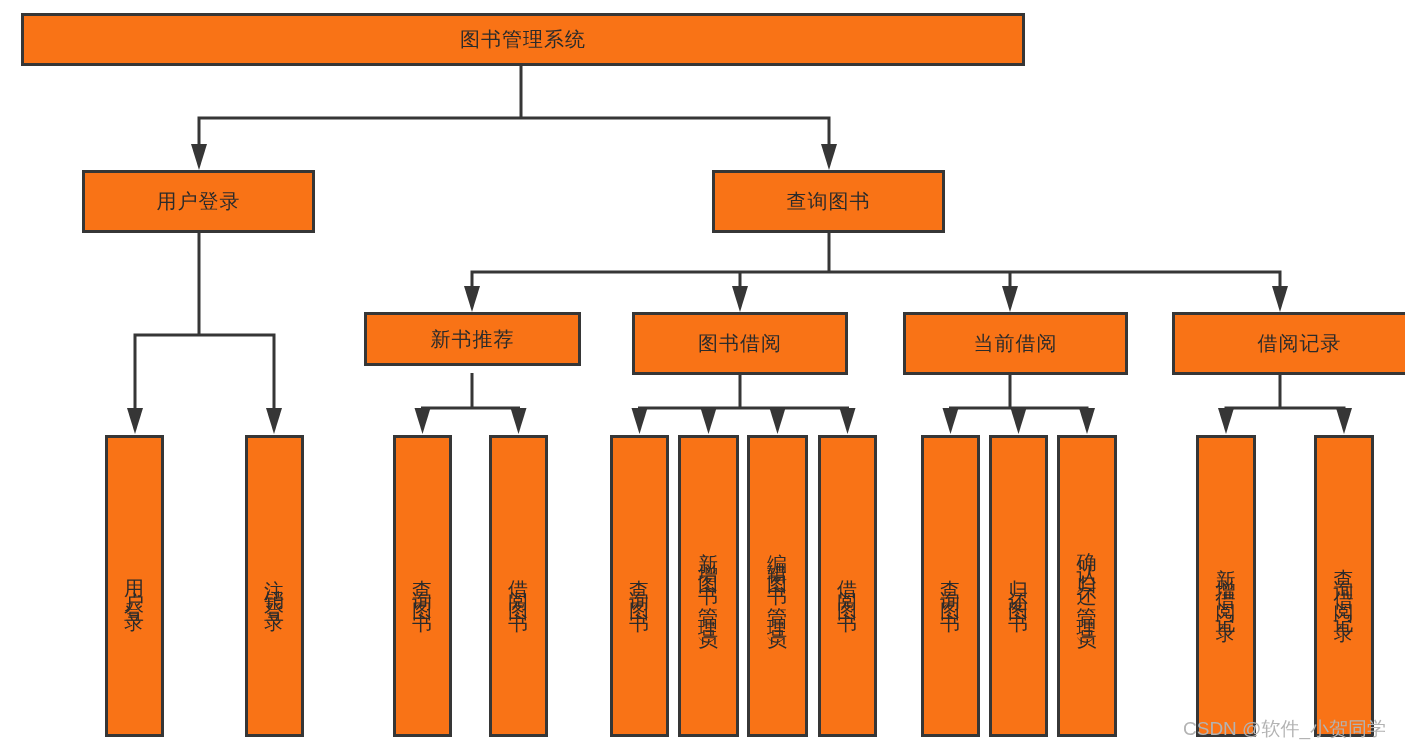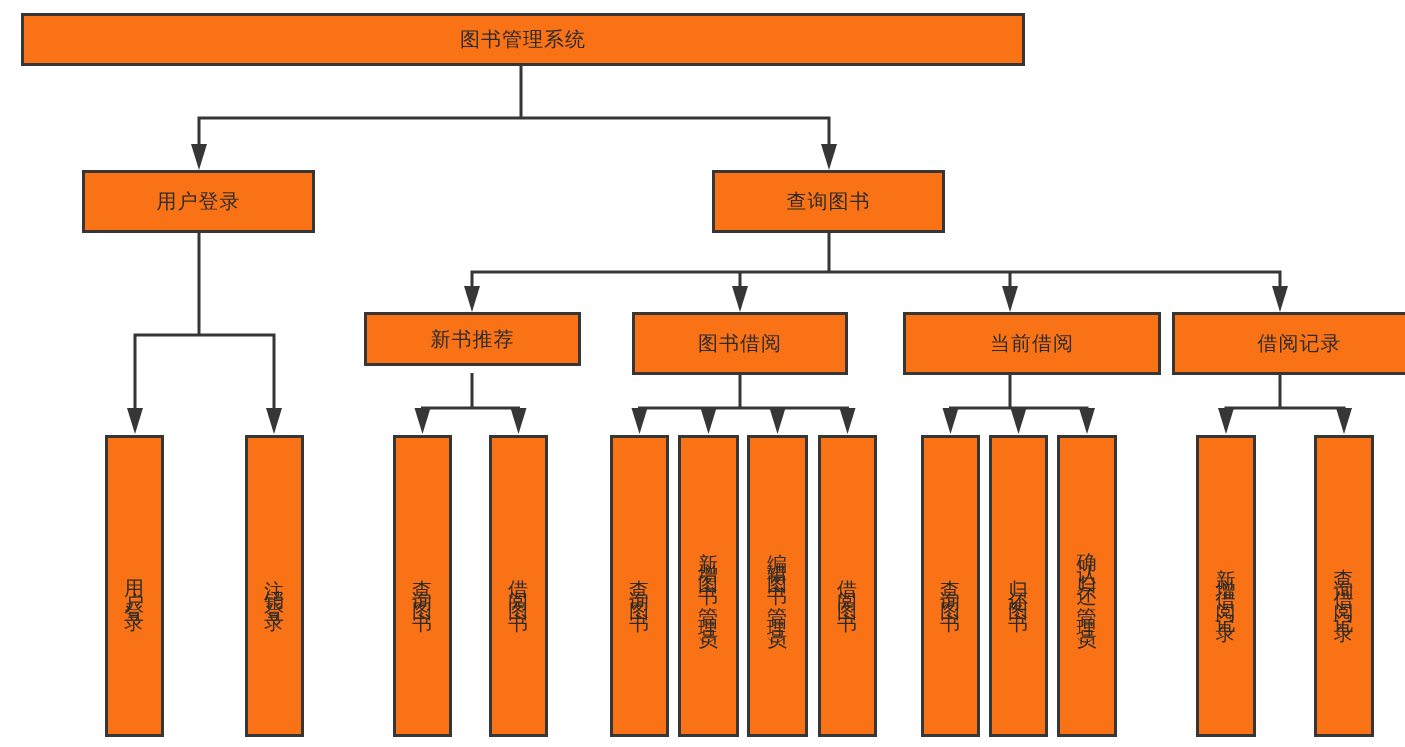--- a/index.html
+++ b/index.html
@@ -107,21 +107,21 @@
   <div class="node hbox" style="left:712px; top:170px; width:233px; height:63px;">
     <span class="label">查询图书</span>
   </div>
 
   <div class="node hbox" style="left:364px; top:312px; width:217px; height:54px;">
     <span class="label">新书推荐</span>
   </div>
   <div class="node hbox" style="left:632px; top:312px; width:216px; height:63px;">
     <span class="label">图书借阅</span>
   </div>
-  <div class="node hbox" style="left:903px; top:312px; width:258px; height:63px;">
+  <div class="node hbox" style="left:903px; top:312px; width:225px; height:63px;">
     <span class="label">当前借阅</span>
   </div>
   <div class="node hbox" style="left:1172px; top:312px; width:255px; height:63px;">
     <span class="label">借阅记录</span>
   </div>
 
   <div class="node vbox" style="left:105px; top:435px; width:59px; height:302px;">
     <span class="label">用户登录</span>
   </div>
   <div class="node vbox" style="left:245px; top:435px; width:59px; height:302px;">
@@ -154,14 +154,15 @@
   <div class="node vbox" style="left:1057px; top:435px; width:60px; height:302px;">
     <span class="label">确认归还（管理员）</span>
   </div>
   <div class="node vbox" style="left:1196px; top:435px; width:60px; height:302px;">
     <span class="label">新增借阅记录</span>
   </div>
   <div class="node vbox" style="left:1314px; top:435px; width:60px; height:302px;">
     <span class="label">查询借阅记录</span>
   </div>
 
+  <div class="watermark">CSDN @软件_小贺同学</div>
 
 </div>
 
 </body></html>

